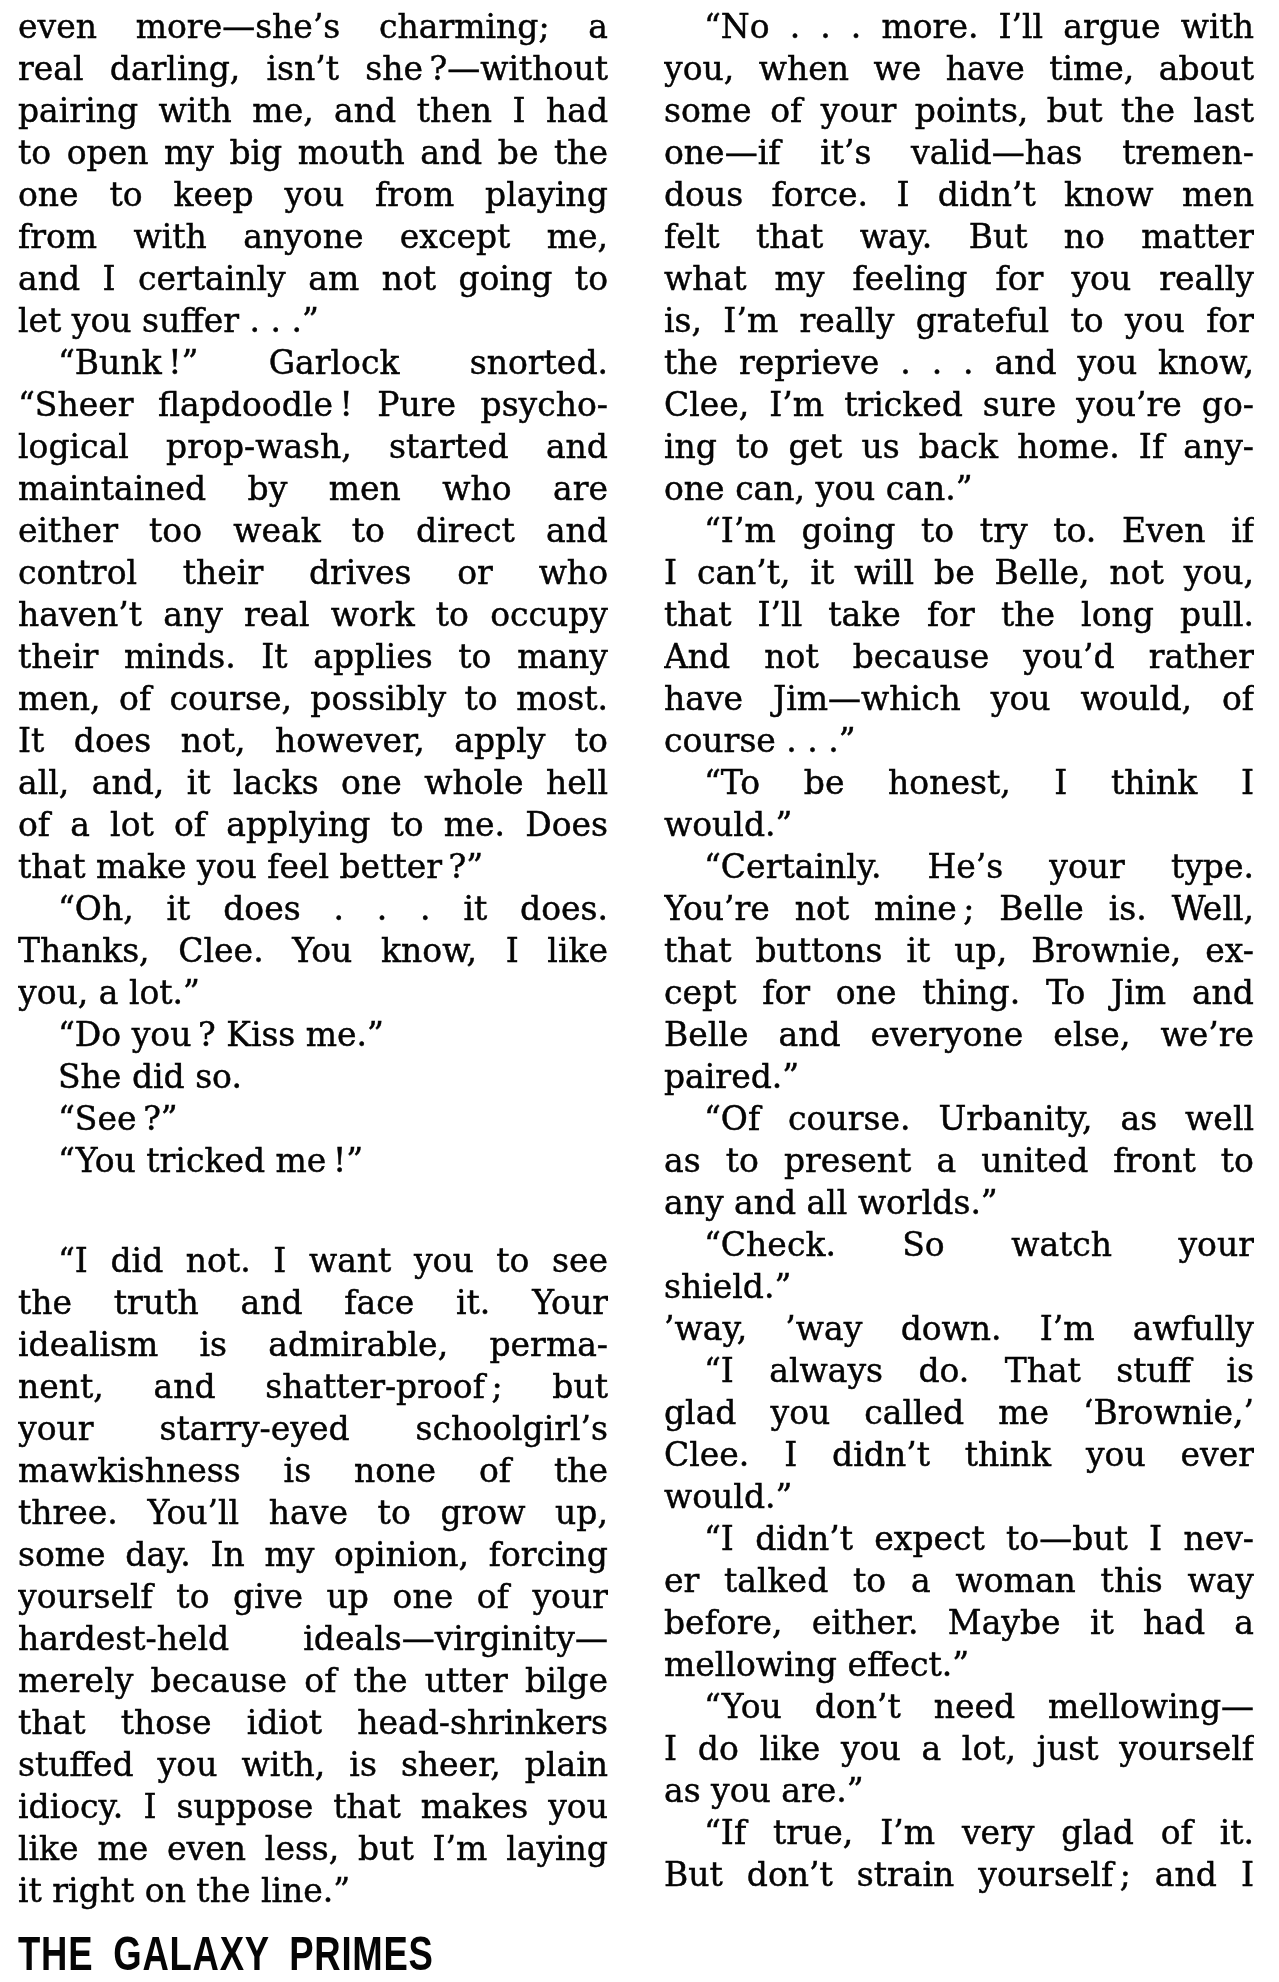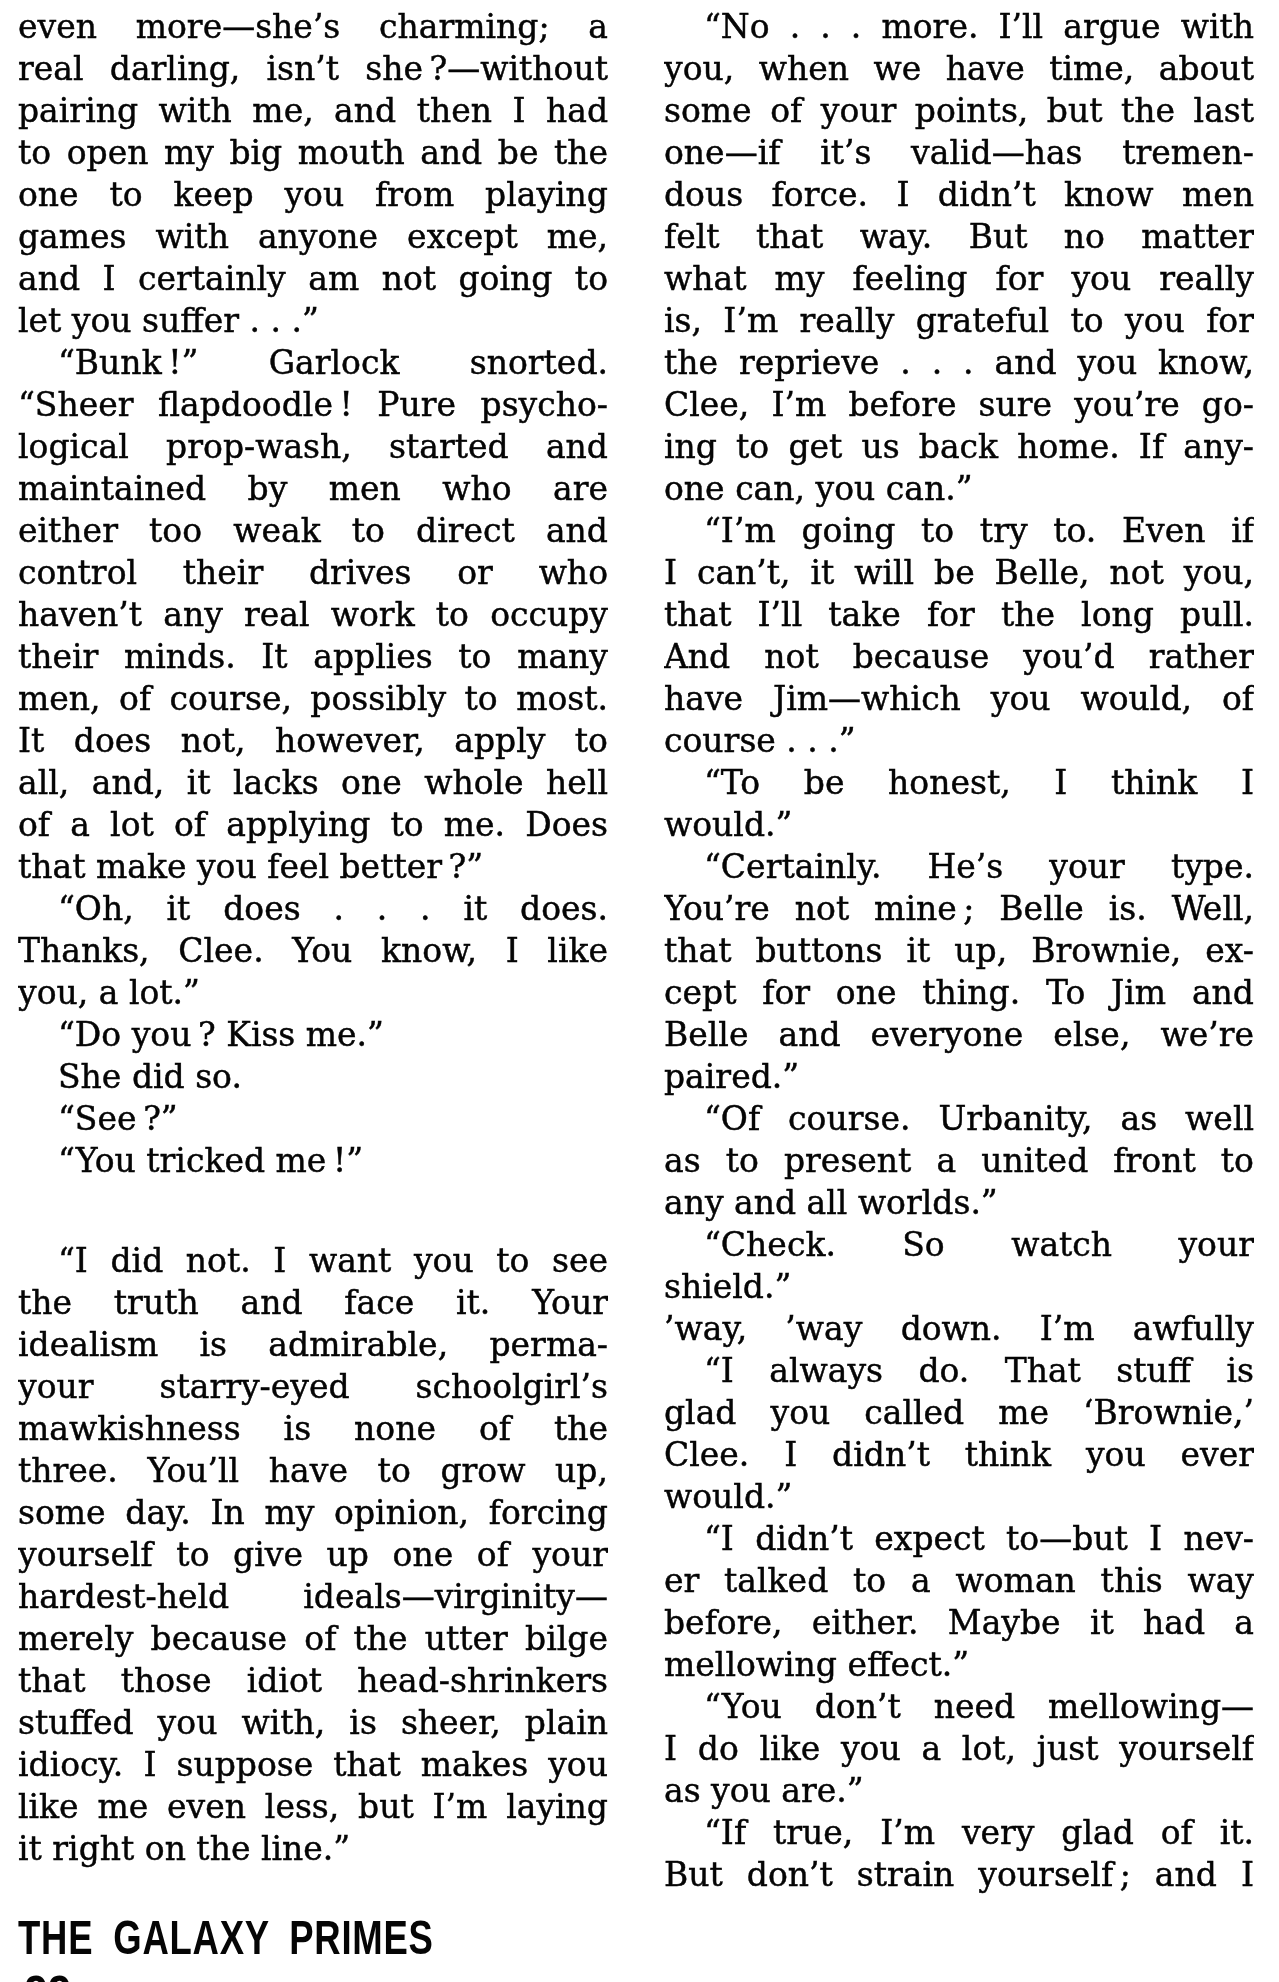--- a/index.html
+++ b/index.html
@@ -59,21 +59,21 @@
 <body>
 
 <div class="page">
   <div class="columns">
     <div class="column">
         <div class="line j"><span>even more—she’s charming; a</span></div>
         <div class="line j"><span>real darling, isn’t she ?—without</span></div>
         <div class="line j"><span>pairing with me, and then I had</span></div>
         <div class="line j"><span>to open my big mouth and be the</span></div>
         <div class="line j"><span>one to keep you from playing</span></div>
-        <div class="line j"><span>games with </span><span class="it">anyone except</span><span> me,</span></div>
+        <div class="line j"><span>from with </span><span class="it">anyone except</span><span> me,</span></div>
         <div class="line j"><span>and I certainly am not going to</span></div>
         <div class="line"><span>let you suffer . . .”</span></div>
         <div class="line j ind"><span>“Bunk !” Garlock snorted.</span></div>
         <div class="line j"><span>“Sheer flapdoodle ! Pure psycho-</span></div>
         <div class="line j"><span>logical prop-wash, started and</span></div>
         <div class="line j"><span>maintained by men who are</span></div>
         <div class="line j"><span>either too weak to direct and</span></div>
         <div class="line j"><span>control their drives or who</span></div>
         <div class="line j"><span>haven’t any real work to occupy</span></div>
         <div class="line j"><span>their minds. It applies to many</span></div>
@@ -85,20 +85,21 @@
         <div class="line j ind"><span>“Oh, it does . . . it does.</span></div>
         <div class="line j"><span>Thanks, Clee. You know, I like</span></div>
         <div class="line"><span>you, a lot.”</span></div>
         <div class="line ind"><span>“Do you ? Kiss me.”</span></div>
         <div class="line ind"><span>She did so.</span></div>
         <div class="line ind"><span>“See ?”</span></div>
         <div class="line ind"><span>“You </span><span class="it">tricked</span><span> me !”</span></div>
         <div class="line j ind gap"><span>“I did not. I want you to see</span></div>
         <div class="line j"><span>the truth and face it. Your</span></div>
         <div class="line j"><span>idealism is admirable, perma-</span></div>
+        <div class="line j"><span>nent, and shatter-proof ; but</span></div>
         <div class="line j"><span>your starry-eyed schoolgirl’s</span></div>
         <div class="line j"><span>mawkishness is none of the</span></div>
         <div class="line j"><span>three. You’ll have to grow up,</span></div>
         <div class="line j"><span>some day. In my opinion, forcing</span></div>
         <div class="line j"><span>yourself to give up one of your</span></div>
         <div class="line j"><span>hardest-held ideals—virginity—</span></div>
         <div class="line j"><span>merely because of the utter bilge</span></div>
         <div class="line j"><span>that those idiot head-shrinkers</span></div>
         <div class="line j"><span>stuffed you with, is sheer, plain</span></div>
         <div class="line j"><span>idiocy. I suppose that makes you</span></div>
@@ -108,21 +109,21 @@
     <div class="column">
         <div class="line j ind"><span>“No . . . more. I’ll argue with</span></div>
         <div class="line j"><span>you, when we have time, about</span></div>
         <div class="line j"><span>some of your points, but the last</span></div>
         <div class="line j"><span>one—if it’s valid—has tremen-</span></div>
         <div class="line j"><span>dous force. I didn’t know men</span></div>
         <div class="line j"><span>felt that way. But no matter</span></div>
         <div class="line j"><span>what my feeling for you really</span></div>
         <div class="line j"><span>is, I’m really grateful to you for</span></div>
         <div class="line j"><span>the reprieve . . . and you know,</span></div>
-        <div class="line j"><span>Clee, I’m before sure you’re go-</span></div>
+        <div class="line j"><span>Clee, I’m tricked sure you’re go-</span></div>
         <div class="line j"><span>ing to get us back home. If any-</span></div>
         <div class="line"><span>one can, you can.”</span></div>
         <div class="line j ind"><span>“I’m going to try to. Even if</span></div>
         <div class="line j"><span>I can’t, it will be Belle, not you,</span></div>
         <div class="line j"><span>that I’ll take for the long pull.</span></div>
         <div class="line j"><span>And not because you’d rather</span></div>
         <div class="line j"><span>have Jim—which you would, of</span></div>
         <div class="line"><span>course . . .”</span></div>
         <div class="line j ind"><span>“To be honest, I think I</span></div>
         <div class="line"><span>would.”</span></div>

